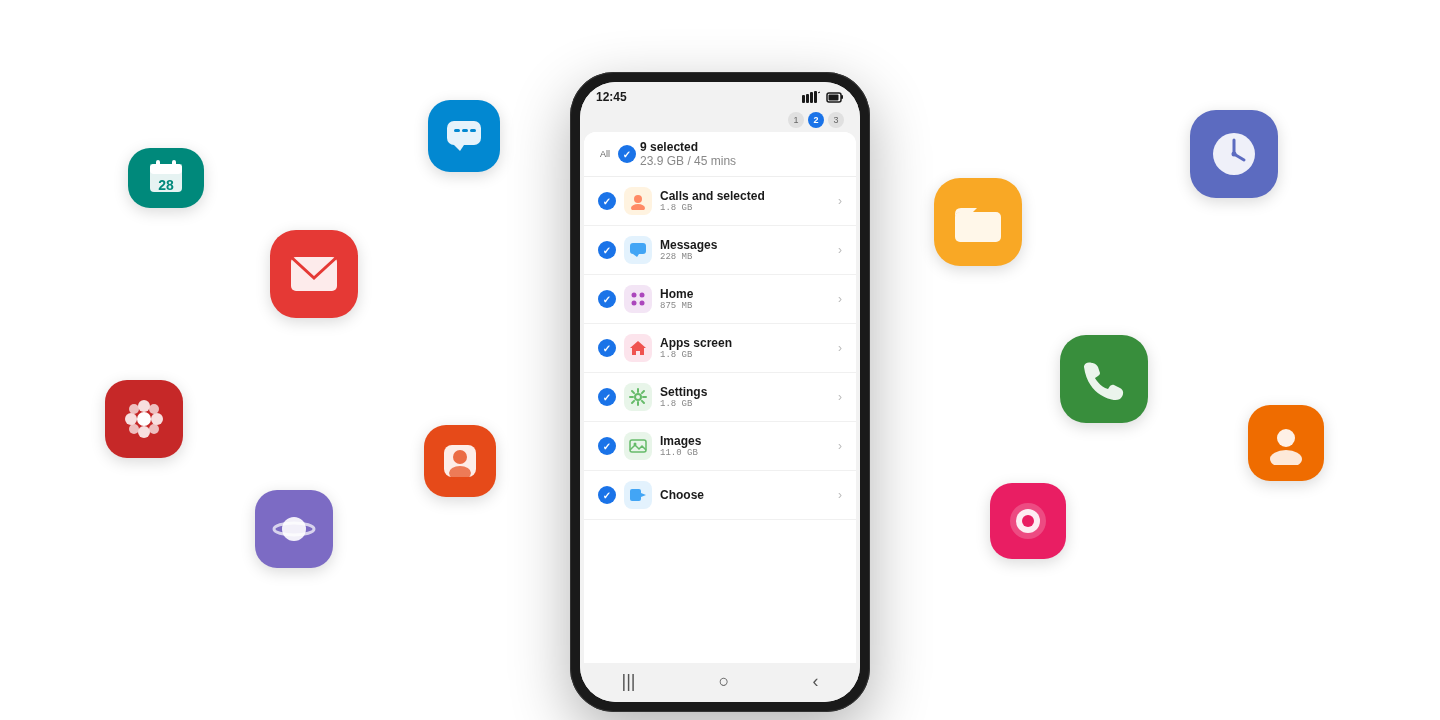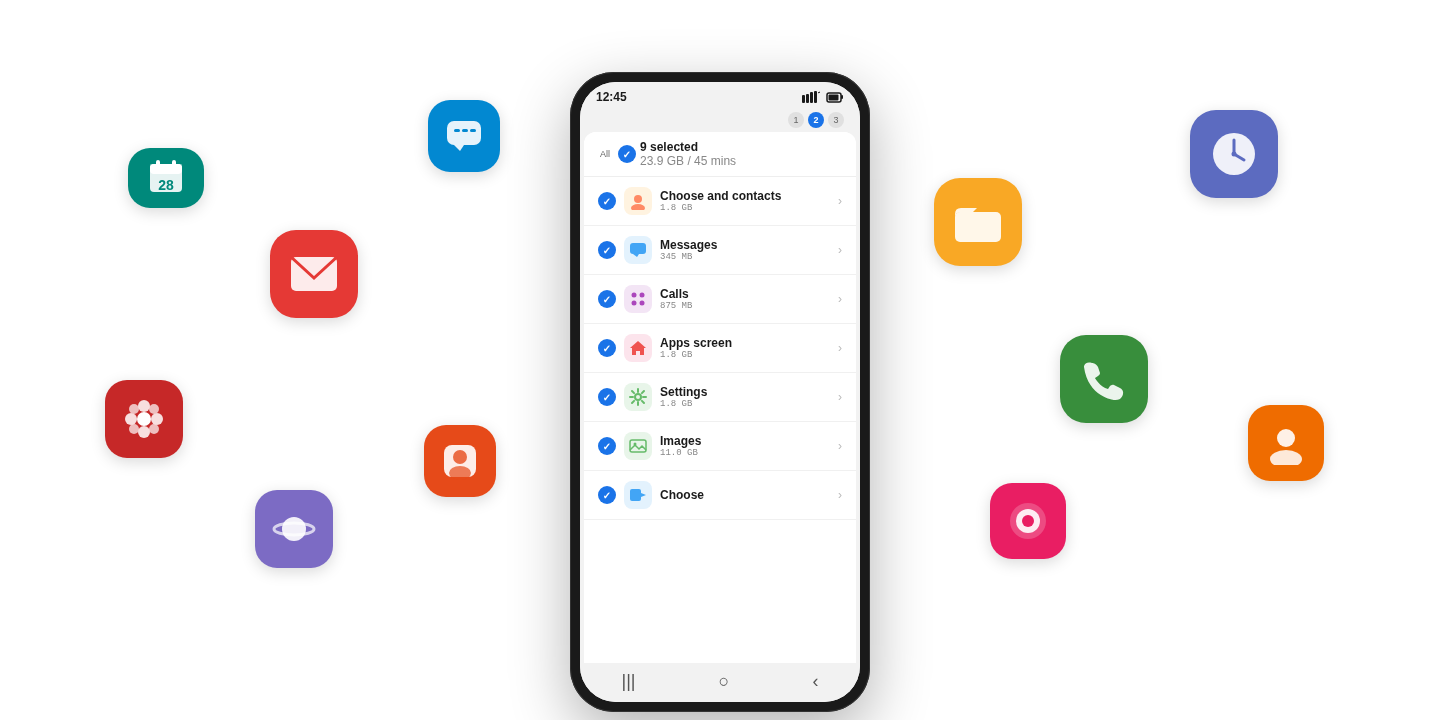--- a/index.html
+++ b/index.html
@@ -403,53 +403,53 @@
 
           <div class="list-item">
             <div class="item-check"></div>
             <div class="item-icon-wrap" style="background:#fff3e0;">
               <svg width="18" height="18" viewBox="0 0 18 18">
                 <circle cx="9" cy="7" r="4" fill="#ff8a65"></circle>
                 <ellipse cx="9" cy="16" rx="7" ry="4" fill="#ff8a65"></ellipse>
               </svg>
             </div>
             <div class="item-info">
-              <div class="item-name">Choose and contacts</div>
+              <div class="item-name">Calls and selected</div>
               <div class="item-size">1.8 GB</div>
             </div>
             <span class="item-arrow">›</span>
           </div>
 
           <div class="list-item">
             <div class="item-check"></div>
             <div class="item-icon-wrap" style="background:#e3f2fd;">
               <svg width="18" height="18" viewBox="0 0 18 18">
                 <rect x="1" y="2" width="16" height="11" rx="3" fill="#42a5f5"></rect>
                 <polygon points="4,13 8,16 10,13" fill="#42a5f5"></polygon>
               </svg>
             </div>
             <div class="item-info">
               <div class="item-name">Messages</div>
-              <div class="item-size">345 MB</div>
+              <div class="item-size">228 MB</div>
             </div>
             <span class="item-arrow">›</span>
           </div>
 
           <div class="list-item">
             <div class="item-check"></div>
             <div class="item-icon-wrap" style="background:#f3e5f5;">
               <svg width="18" height="18" viewBox="0 0 18 18">
                 <circle cx="5" cy="5" r="2.5" fill="#ab47bc"></circle>
                 <circle cx="13" cy="5" r="2.5" fill="#ab47bc"></circle>
                 <circle cx="5" cy="13" r="2.5" fill="#ab47bc"></circle>
                 <circle cx="13" cy="13" r="2.5" fill="#ab47bc"></circle>
               </svg>
             </div>
             <div class="item-info">
-              <div class="item-name">Calls</div>
+              <div class="item-name">Home</div>
               <div class="item-size">875 MB</div>
             </div>
             <span class="item-arrow">›</span>
           </div>
 
           <div class="list-item">
             <div class="item-check"></div>
             <div class="item-icon-wrap" style="background:#fce4ec;">
               <svg width="18" height="18" viewBox="0 0 18 18">
                 <polygon points="9,2 1,9 3,9 3,16 7,16 7,12 11,12 11,16 15,16 15,9 17,9" fill="#ef5350"></polygon>

